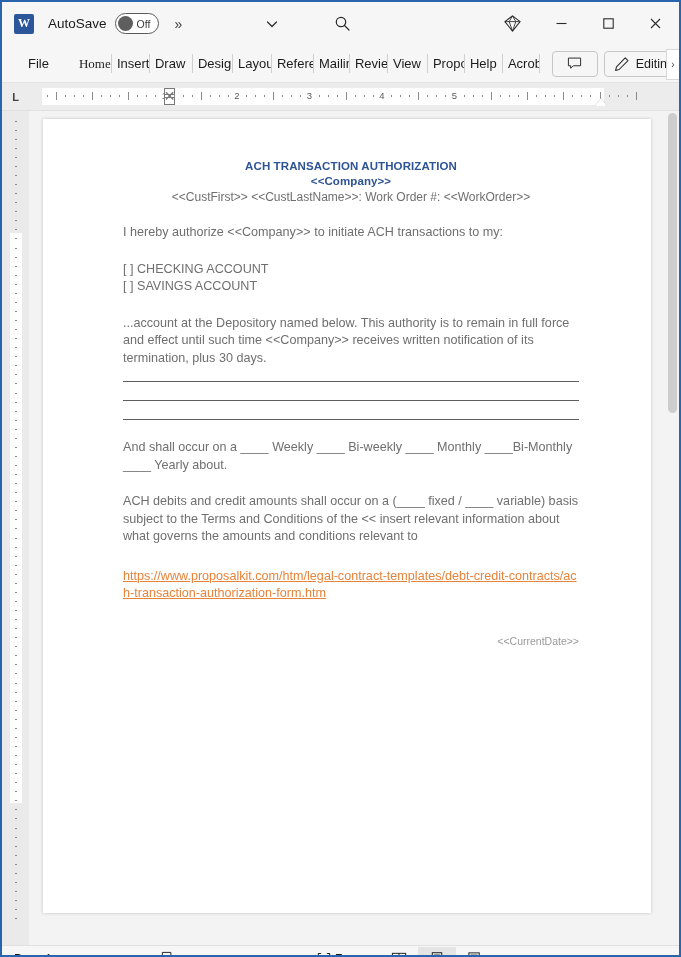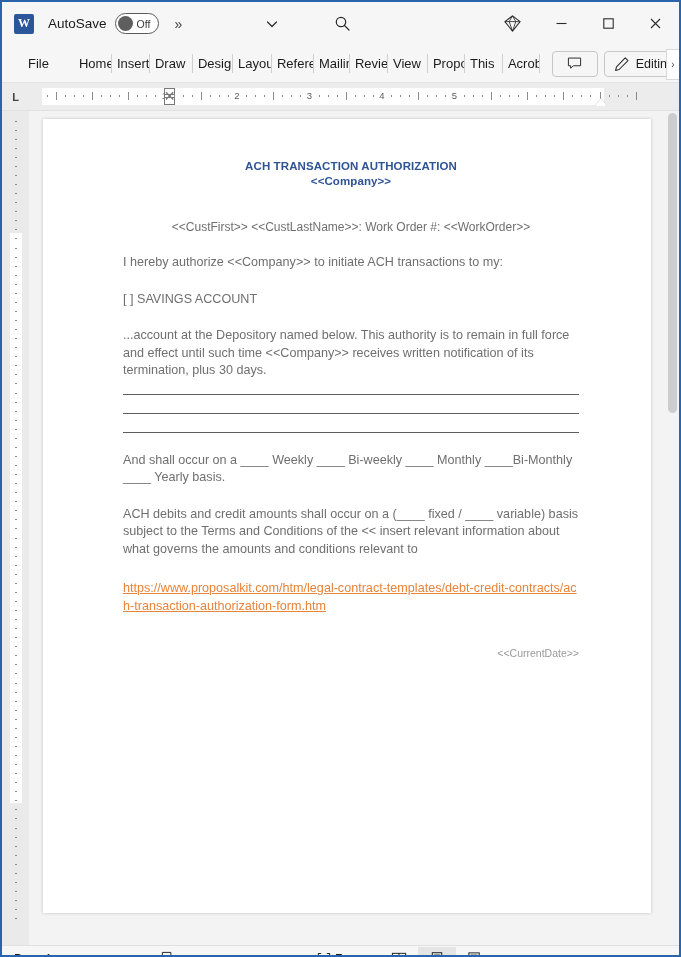--- a/index.html
+++ b/index.html
@@ -131,21 +131,21 @@
     box-sizing: border-box;
   }
   .tab.sep::after {
     content: "";
     position: absolute;
     right: 0; top: 2px;
     width: 1px; height: 19px;
     background: #d0d0d0;
   }
   .tab.file { padding: 0 10px 0 8px; margin-right: 15px; }
-  .tab.w-home { width: 38px; }
+  .tab.w-home { width: 38px; font-family: Liberation Serif, serif; }
   .tab.w-insert { width: 38px; }
   .tab.w-draw { width: 43px; }
   .tab.w-design { width: 40px; }
   .tab.w-layout { width: 39px; }
   .tab.w-refs { width: 42px; }
   .tab.w-mail { width: 36px; }
   .tab.w-review { width: 38px; }
   .tab.w-view { width: 40px; }
   .tab.w-props { width: 37px; }
   .tab.w-help { width: 38px; }
@@ -311,21 +311,20 @@
     color: #2e5395;
     font-size: 11.5px;
     font-weight: bold;
     line-height: 15px;
     letter-spacing: 0.1px;
   }
   .doc-sub {
     text-align: center;
     color: #6f6f6f;
     font-size: 12px;
-    margin-top: 30px;
     line-height: 16px;
   }
   .p {
     color: #6f6f6f;
     font-size: 12.6px;
     line-height: 17.5px;
     margin-top: 19px;
   }
   .p.tight { margin-top: 0; }
   .checks { margin-top: 19px; }
@@ -481,21 +480,21 @@
       <div class="tab sep w-home">Home</div>
       <div class="tab sep w-insert">Insert</div>
       <div class="tab sep w-draw">Draw</div>
       <div class="tab sep w-design">Design</div>
       <div class="tab sep w-layout">Layout</div>
       <div class="tab sep w-refs">References</div>
       <div class="tab sep w-mail">Mailings</div>
       <div class="tab sep w-review">Review</div>
       <div class="tab sep w-view">View</div>
       <div class="tab sep w-props">Proposal Kit</div>
-      <div class="tab sep w-help">This</div>
+      <div class="tab sep w-help">Help</div>
       <div class="tab sep w-acro">Acrobat</div>
     </div>
 
     <div class="ribbon-right">
       <div class="pill comment">
         <svg width="15" height="15" viewBox="0 0 16 16">
           <path d="M1.5 2.2 h13 v8.2 h-7.6 l-3 2.6 v-2.6 h-2.4 z" fill="none" stroke="#2b2b2b" stroke-width="1.05" stroke-linejoin="round"></path>
         </svg>
       </div>
       <div class="pill editing">
@@ -689,34 +688,35 @@
         <div class="page-inner">
 
           <div class="doc-title">ACH TRANSACTION AUTHORIZATION</div>
           <div class="doc-title">&lt;&lt;Company&gt;&gt;</div>
 
           <div class="doc-sub">&lt;&lt;CustFirst&gt;&gt; &lt;&lt;CustLastName&gt;&gt;: Work Order #: &lt;&lt;WorkOrder&gt;&gt;</div>
 
           <div class="p">I hereby authorize &lt;&lt;Company&gt;&gt; to initiate ACH transactions to my:</div>
 
           <div class="checks">
+            <div>[  ]  CHECKING ACCOUNT</div>
             <div>[  ]  SAVINGS ACCOUNT</div>
           </div>
 
           <div class="p">...account at the Depository named below.  This authority is to remain in full force and effect until such time &lt;&lt;Company&gt;&gt; receives written notification of its termination, plus 30 days.</div>
 
 
           <div class="rule-wrap">
             <hr class="rule">
             <hr class="rule">
             <hr class="rule">
           </div>
 
           <div class="p">And shall occur on a ____ Weekly ____ Bi-weekly  ____ Monthly ____Bi-Monthly</div>
-          <div class="p tight"> ____ Yearly basis.</div>
+          <div class="p tight"> ____ Yearly about.</div>
 
           <div class="p">ACH debits and credit amounts shall occur on a (____ fixed  / ____ variable) basis subject to the Terms and Conditions of the &lt;&lt; insert relevant information about what governs the amounts and conditions relevant to</div>
 
 
 
           <a class="demo-link" href="#">https://www.proposalkit.com/htm/legal-contract-templates/debt-credit-contracts/ach-transaction-authorization-form.htm</a>
 
           <div class="curdate">&lt;&lt;CurrentDate&gt;&gt;</div>
 
         </div>

